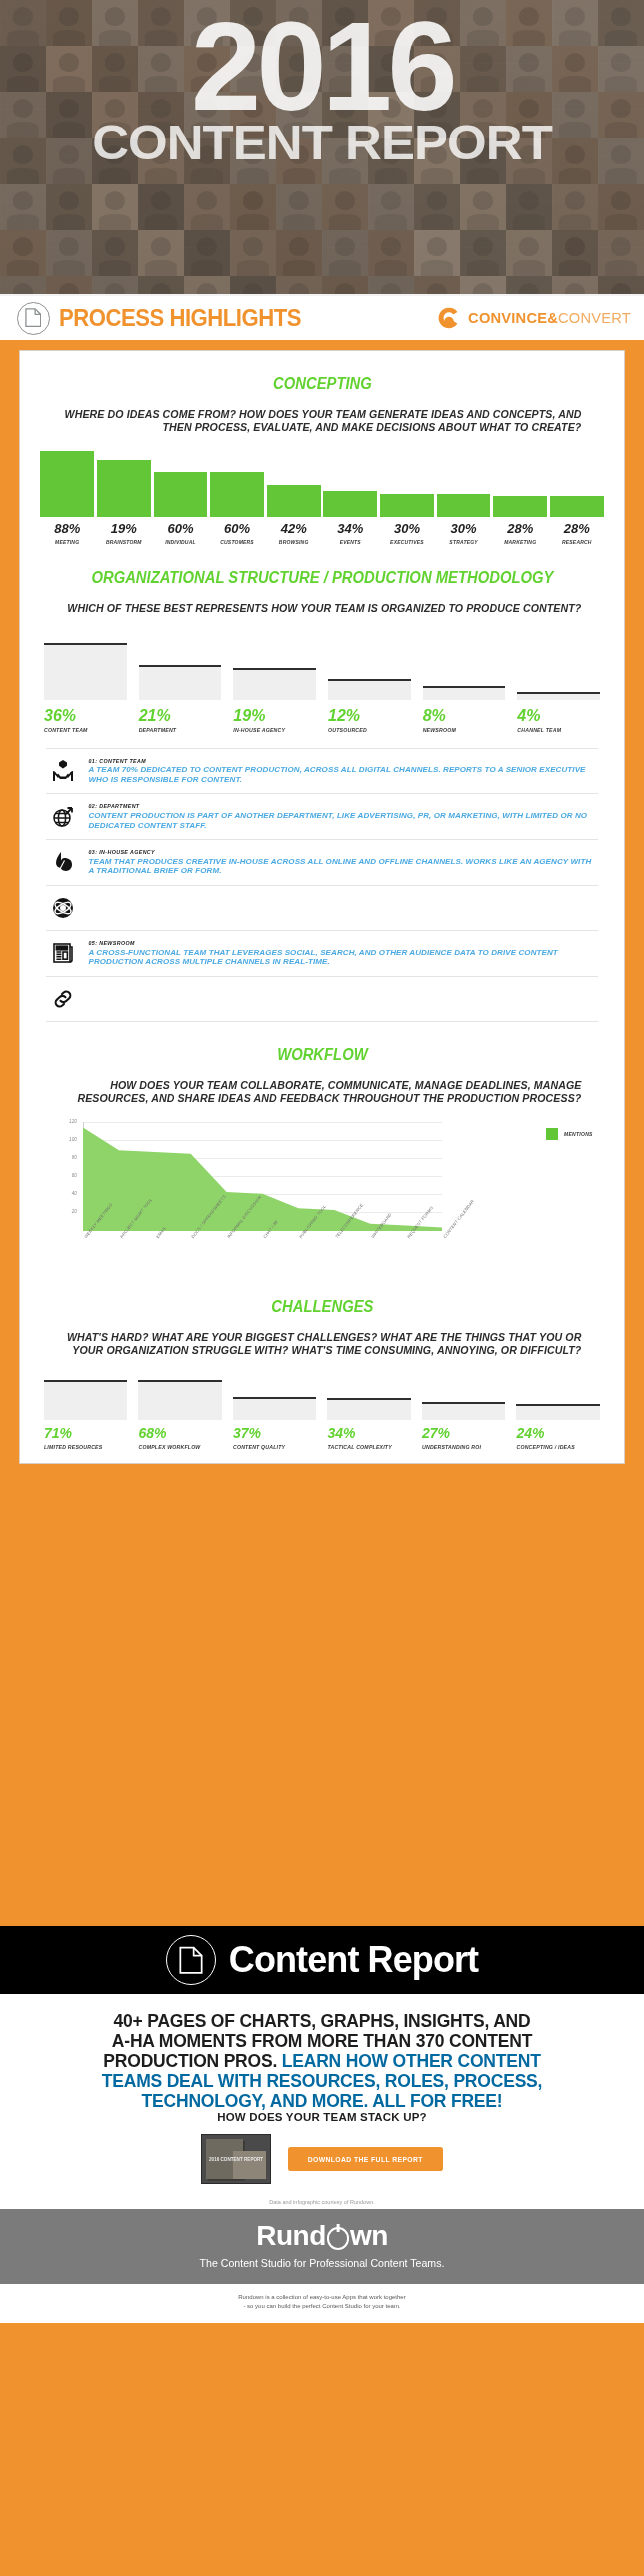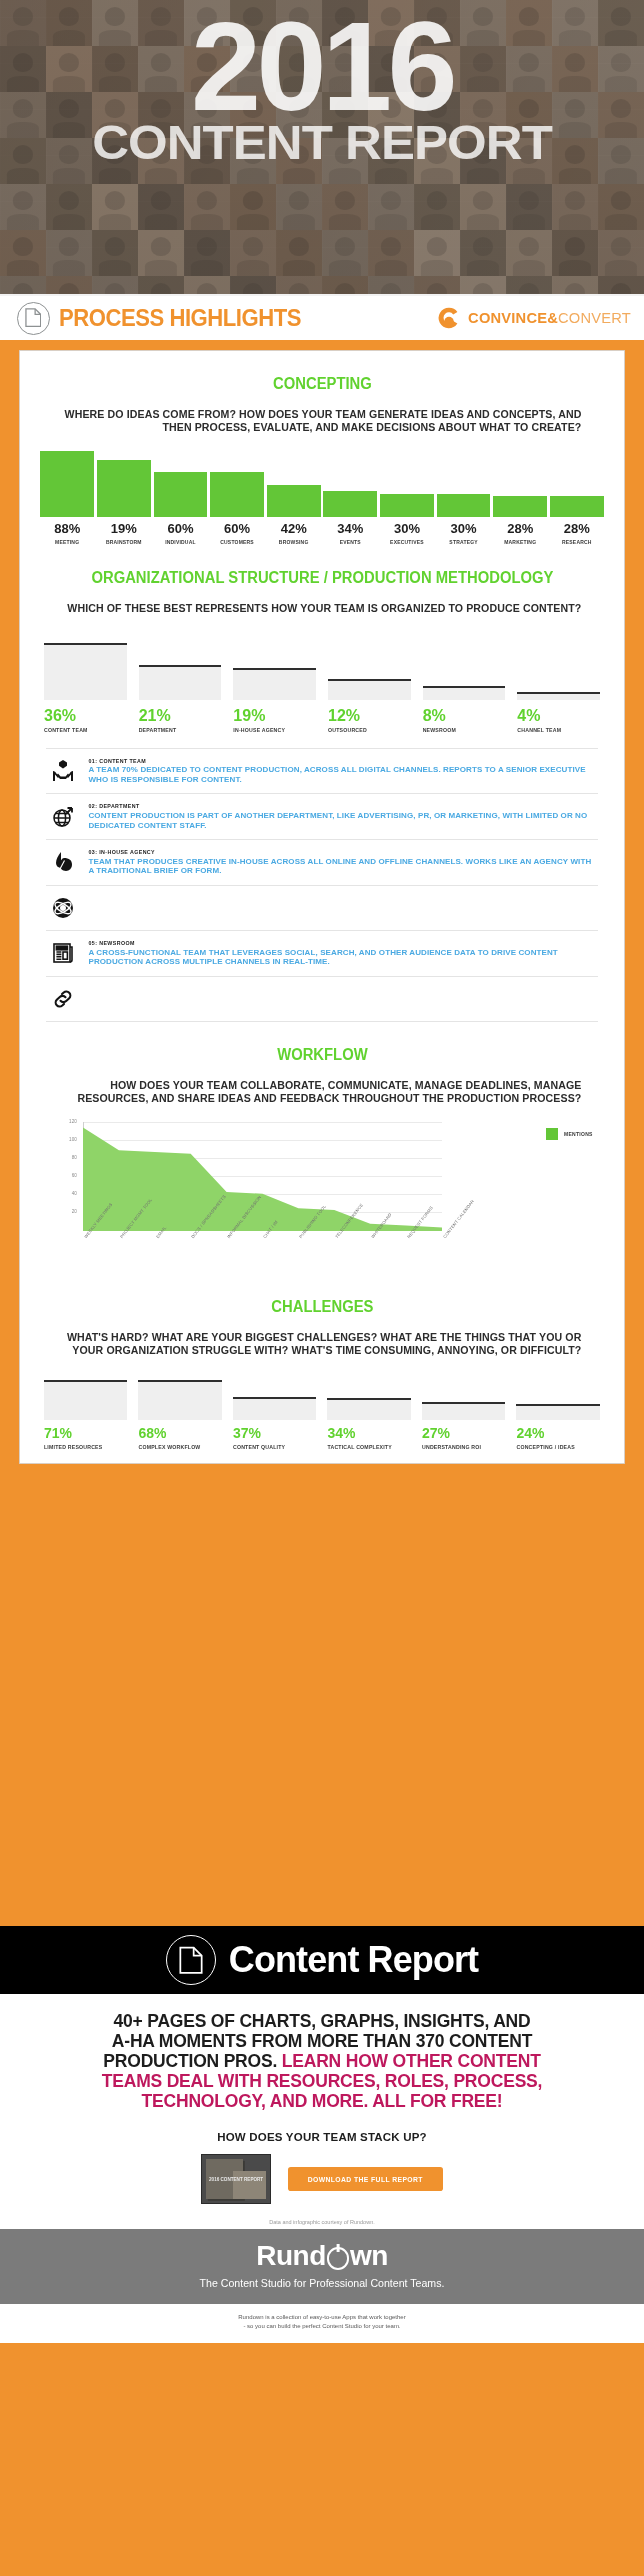--- a/index.html
+++ b/index.html
@@ -39,21 +39,21 @@
   .cc{margin-left:auto;margin-right:13px;display:flex;align-items:center;gap:7.4px;}
   .cc-mark{width:24px;height:24px;color:#f0922e;}
   .cc-word{font-size:14.7px;letter-spacing:0.2px;}
   .cc-word b{color:#f0922e;font-weight:bold;}
   .cc-word span{color:#f2ab5e;}
 
   
   .frame{position:absolute;left:0;right:0;top:340px;bottom:0;background:#f0922e;}
   .sheet{position:absolute;left:20px;right:20px;top:11px;background:#fff;
     box-shadow:0 0 0 0.9px #d6d6d6;}
-  .sheet-inner{padding:0 16.6px 13px;}
+  .sheet-inner{padding:0 16.6px 13px;font-style:italic;}
 
   h2.sec{color:#61d22f;font-weight:bold;font-size:15.6px;text-align:center;margin:24px 0 0;
     letter-spacing:0;transform:scaleX(.95);}
   p.q{color:#2c2c2c;font-weight:bold;font-size:10.6px;line-height:1.25;text-align:right;
     margin:14.7px 26px 0;letter-spacing:0.1px;}
 
   
   .bars{display:flex;align-items:flex-end;gap:2.8px;height:66px;margin:16.6px 3.7px 0;}
   .bar-col{flex:1;display:flex;flex-direction:column;justify-content:flex-end;height:100%;}
   .bar{background:#63c637;width:100%;}
@@ -105,22 +105,22 @@
 
   
   .cta-black{position:relative;background:#000;height:68px;display:flex;align-items:center;
     justify-content:center;gap:13px;}
   .cta-doc{width:48px;height:48px;border:1.8px solid #fff;border-radius:50%;
     display:flex;align-items:center;justify-content:center;}
   .cta-title{color:#fff;font-weight:bold;font-size:36px;letter-spacing:-0.9px;}
 
   .cta-white{background:#fff;padding:16.6px 26px 9.2px;text-align:center;}
   .cta-copy{font-weight:bold;font-size:17.5px;line-height:1.15;color:#1d1d1d;letter-spacing:-0.2px;}
-  .cta-copy .hl{color:#be185d;}
-  .cta-sub{margin-top:20px;font-weight:bold;font-size:11.5px;color:#1d1d1d;letter-spacing:0.2px;}
+  .cta-copy .hl{color:#0369a1;}
+  .cta-sub{font-weight:bold;font-size:11.5px;color:#1d1d1d;letter-spacing:0.2px;}
   .cta-row{margin-top:11px;display:flex;align-items:center;justify-content:center;gap:16.6px;}
   .cta-book{width:68px;height:48px;background:#4a4a4a;border:0.9px solid #2b2b2b;
     display:flex;align-items:center;justify-content:center;position:relative;overflow:hidden;}
   .cta-book .bk1{position:absolute;left:3.7px;top:3.7px;width:37px;height:40px;background:#6f6a60;
     box-shadow:1.8px 1.8px 0 #3b3a36;}
   .cta-book .bk2{position:absolute;right:4.6px;bottom:4.6px;width:33px;height:28px;background:#8d8577;}
   .cta-book .bk-t{position:relative;color:#e8e8e8;font-size:4.6px;font-weight:bold;line-height:1.1;z-index:2;text-align:center;}
   .cta-btn{background:#f0922e;color:#fff;font-weight:bold;font-size:6.8px;letter-spacing:0.4px;
     padding:8.3px 20px;border-radius:2.8px;}
 

